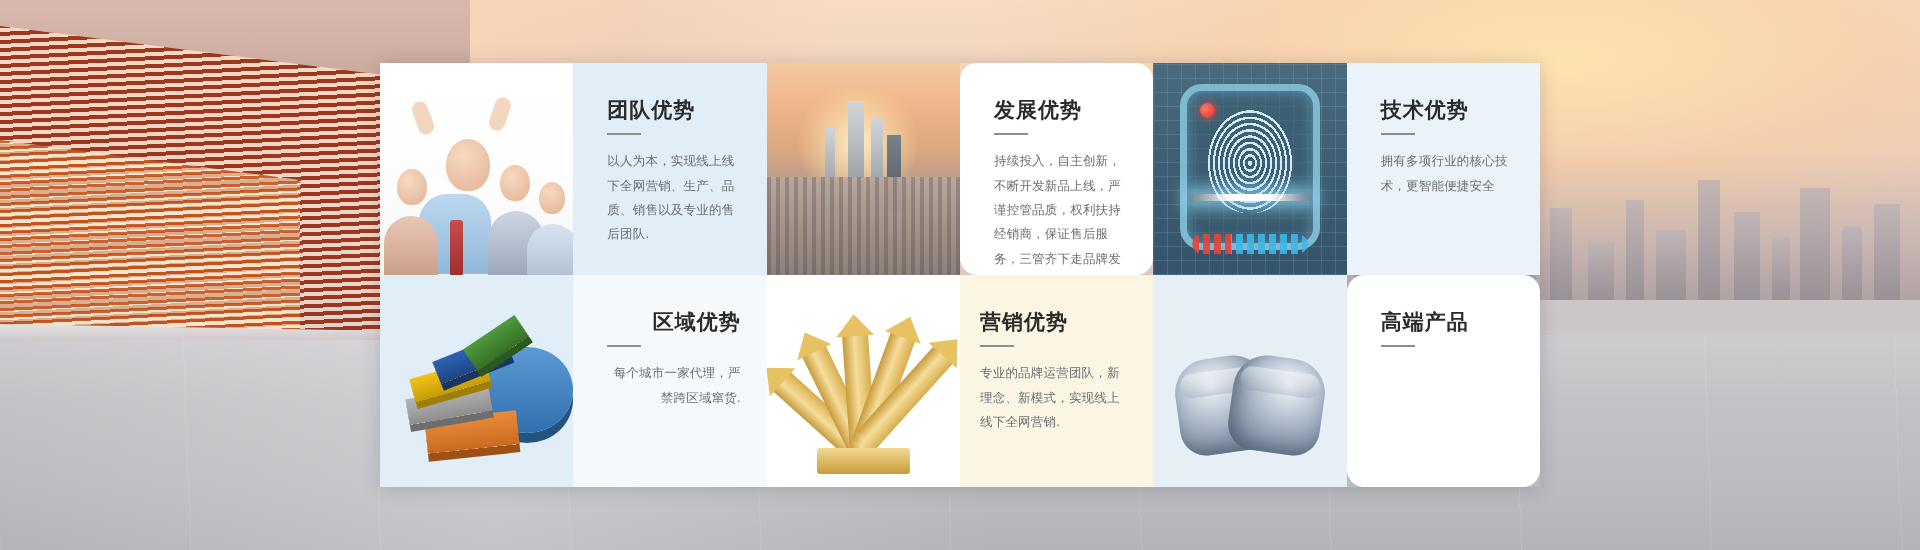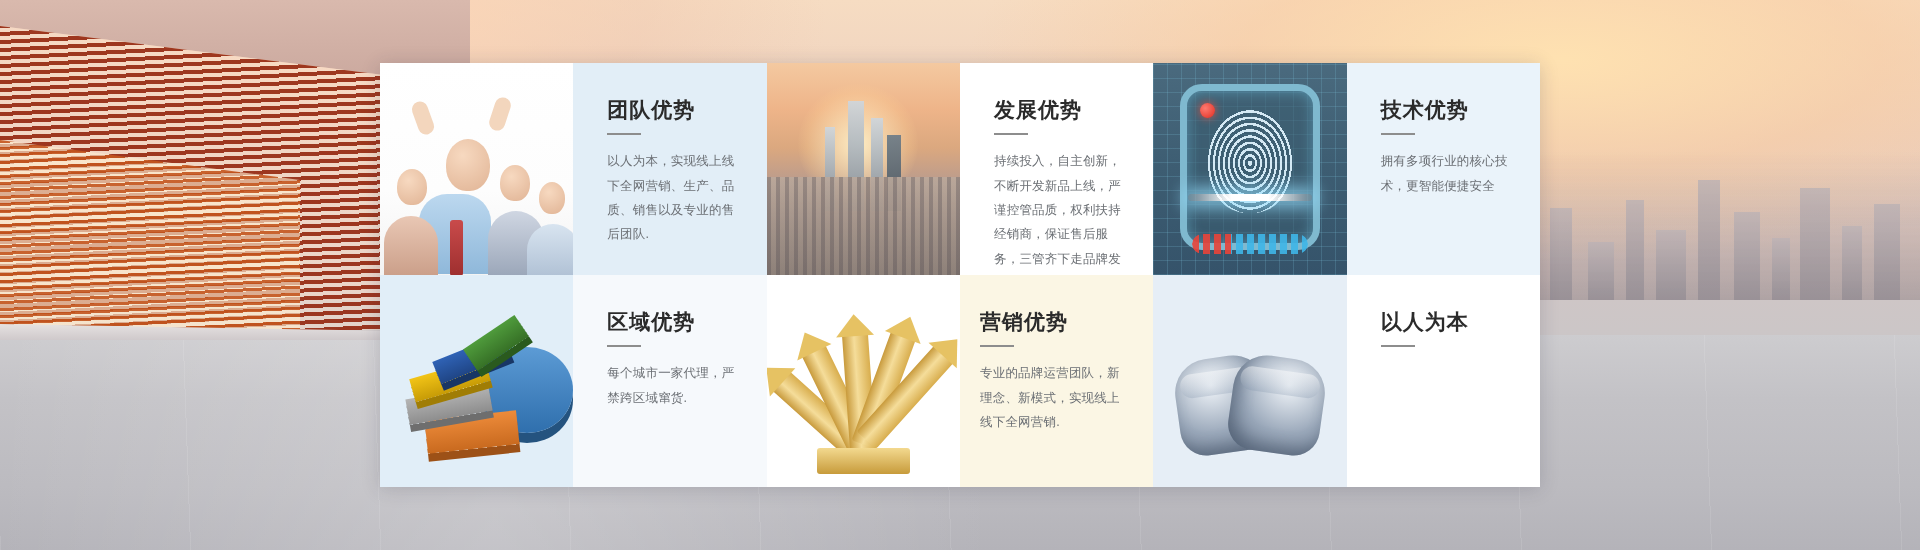--- a/index.html
+++ b/index.html
@@ -94,24 +94,24 @@
 
   
   .photo { background-size: cover; background-position: center; }
 
   
   .textcell {
     padding: 34px 26px 0 34px;
     box-sizing: border-box;
   }
   .t-blue   { background: #e2eef7; }
-  .t-white  { background: #ffffff; }
+  .t-white  { background: #ffffff; border-radius: 17px; }
   .t-ltblue { background: #eaf3fa; }
   .t-cream  { background: #fbf6e4; padding-left: 20px; }
-  .t-pale   { background: #f6f9fc; }
+  .t-pale   { background: #f6f9fc; text-align: right; }
 
   .card-title {
     font-family: "DejaVu Serif", "Liberation Serif", serif;
     font-size: 21px;
     font-weight: 700;
     color: #2b2b2b;
     letter-spacing: 1px;
     line-height: 1.2;
     margin: 0;
   }
@@ -360,18 +360,18 @@
     <div class="cell photo art-fists">
       <div class="fist l">
           <div class="knuck"></div>
         </div>
       <div class="fist r">
           <div class="knuck"></div>
         </div>
     </div>
 
     <div class="cell textcell t-white">
-      <h3 class="card-title">以人为本</h3>
+      <h3 class="card-title">高端产品</h3>
       <div class="rule"></div>
     </div>
 
   </div>
 </div>
 
 </body></html>

